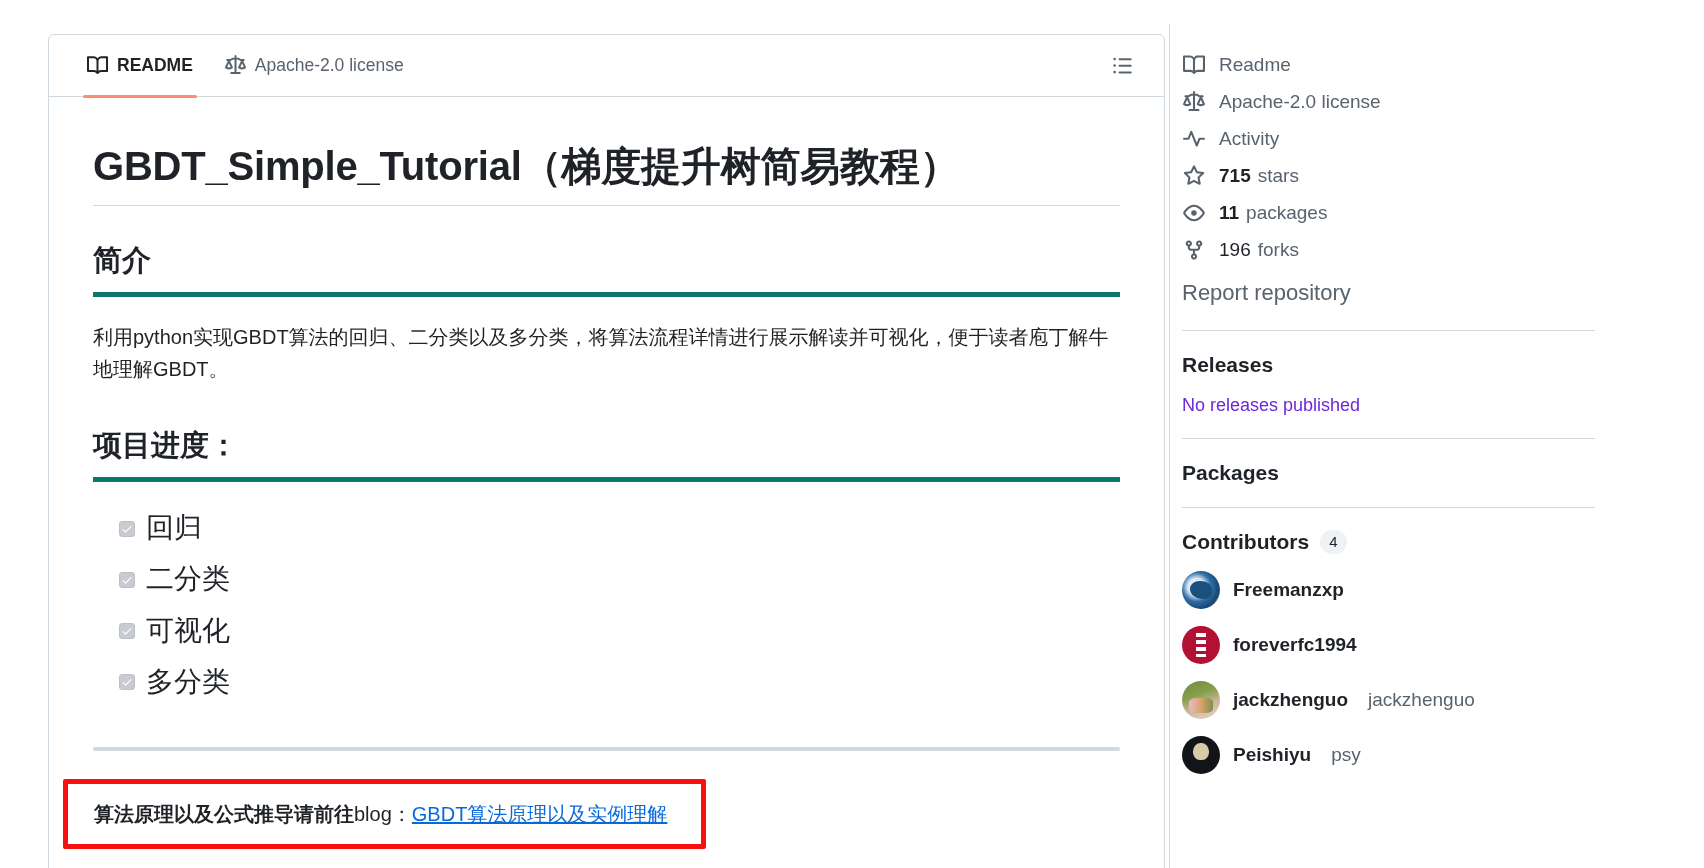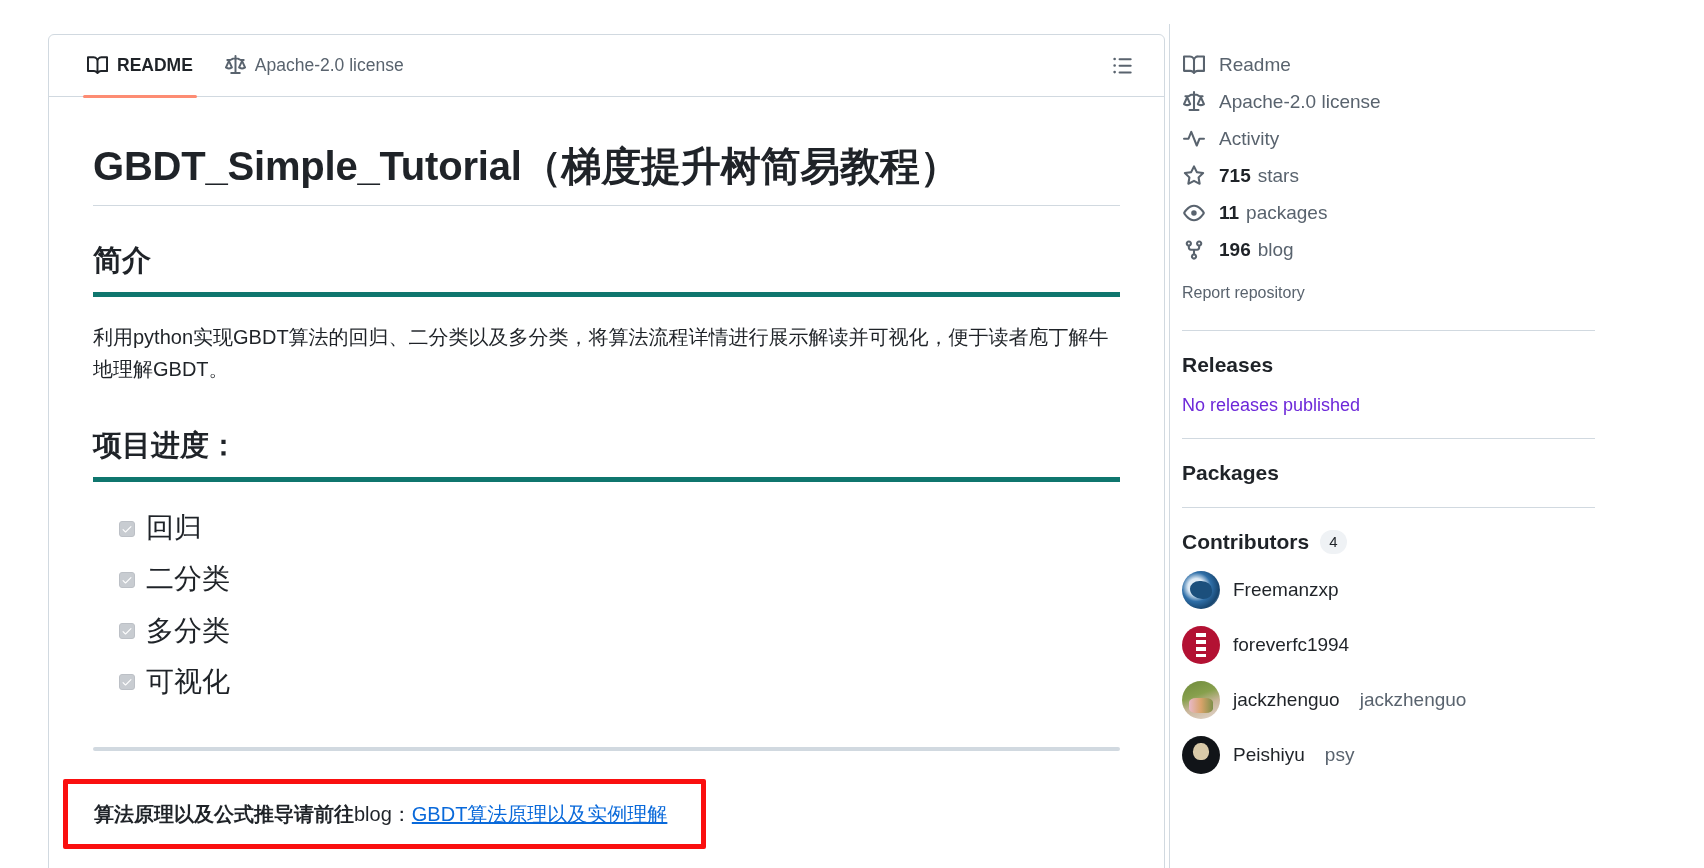--- a/index.html
+++ b/index.html
@@ -178,21 +178,21 @@
   .sb-item .ico {
     width: 24px; height: 24px;
     display: flex; align-items: center; justify-content: center;
     flex: 0 0 auto;
     color: #59636e;
   }
   .sb-item .ico svg { display:block; }
   .sb-item .lbl { color: #1f2328; }
   .sb-item .lbl.muted { color: #59636e; }
   .sb-report {
-    font-size: 16px;
+    font-size: 22px;
     color: #59636e;
     margin-top: 10px;
     cursor: pointer;
     height: 30px;
     display: flex; align-items: center;
   }
 
   .sb-sep {
     border: 0; border-top: 1px solid #d1d9e0;
     margin: 22px 0 0 0;
@@ -255,21 +255,21 @@
     content:""; position:absolute; left:18%; top:44%;
     width:64%; height:40%; border-radius:30%;
     background: linear-gradient(90deg,#e8b9c8,#d9a36a,#7e8f4a);
   }
   .av-4 { background: #111418; }
   .av-4::after {
     content:""; position:absolute; left:30%; top:18%;
     width:40%; height:44%; border-radius:50% 50% 45% 45%;
     background: #d8c9a8;
   }
-  .c-name { color: #1f2328; font-weight: normal; text-align: center; }
+  .c-name { color: #1f2328; font-weight: bold; text-align: center; }
   .c-alias { color: #59636e; font-weight: normal; margin-left: 7px; }
 </style>
 </head>
 <body>
 
 <div id="page">
 
   <div class="readme-col">
     <div class="readme-card">
 
@@ -328,29 +328,29 @@
                 </svg>
             </span>
             <span>二分类</span>
           </li>
           <li>
             <span class="task-check">
               <svg width="12" height="12" viewBox="0 0 16 16" fill="#ffffff" aria-hidden="true">
                   <path d="M13.78 4.22a.75.75 0 0 1 0 1.06l-7.25 7.25a.75.75 0 0 1-1.06 0L2.22 9.28a.751.751 0 0 1 .018-1.042.751.751 0 0 1 1.042-.018L6 10.94l6.72-6.72a.75.75 0 0 1 1.06 0Z"></path>
                 </svg>
             </span>
-            <span>多分类</span>
+            <span>可视化</span>
           </li>
           <li>
             <span class="task-check">
               <svg width="12" height="12" viewBox="0 0 16 16" fill="#ffffff" aria-hidden="true">
                   <path d="M13.78 4.22a.75.75 0 0 1 0 1.06l-7.25 7.25a.75.75 0 0 1-1.06 0L2.22 9.28a.751.751 0 0 1 .018-1.042.751.751 0 0 1 1.042-.018L6 10.94l6.72-6.72a.75.75 0 0 1 1.06 0Z"></path>
                 </svg>
             </span>
-            <span>可视化</span>
+            <span>多分类</span>
           </li>
         </ul>
 
         <hr class="doc-hr">
 
         <div class="hl-box">
           <div class="hl-line"><b>算法原理以及公式推导请前往</b><span>blog：</span><a class="hl-link">GBDT算法原理以及实例理解</a></div>
         </div>
 
         <hr class="doc-hr">
@@ -409,22 +409,22 @@
         <span style="font-weight:bold;color:#1f2328;">11</span>
         <span class="lbl muted" style="margin-left:-6px;">packages</span>
       </div>
 
       <div class="sb-item">
         <span class="ico">
           <svg width="22" height="22" viewBox="0 0 16 16" fill="currentColor">
               <path d="M5 5.372v.878c0 .414.336.75.75.75h4.5a.75.75 0 0 0 .75-.75v-.878a2.25 2.25 0 1 1 1.5 0v.878a2.25 2.25 0 0 1-2.25 2.25h-1.5v2.128a2.251 2.251 0 1 1-1.5 0V8.5h-1.5A2.25 2.25 0 0 1 3.5 6.25v-.878a2.25 2.25 0 1 1 1.5 0ZM5 3.25a.75.75 0 1 0-1.5 0 .75.75 0 0 0 1.5 0Zm6.75.75a.75.75 0 1 0 0-1.5.75.75 0 0 0 0 1.5Zm-3 8.75a.75.75 0 1 0-1.5 0 .75.75 0 0 0 1.5 0Z"></path>
             </svg>
         </span>
-        <span style="font-weight:bold;color:#1f2328;">196</span>
-        <span class="lbl muted" style="margin-left:-6px;">blog</span>
+        <span style="font-weight:normal;color:#1f2328;">196</span>
+        <span class="lbl muted" style="margin-left:-6px;">forks</span>
       </div>
 
       <div class="sb-report">Report repository</div>
 
       <hr class="sb-sep">
       <div class="sb-head">
         <span>Releases</span>
       </div>
       <div class="sb-note">No releases published</div>
 

